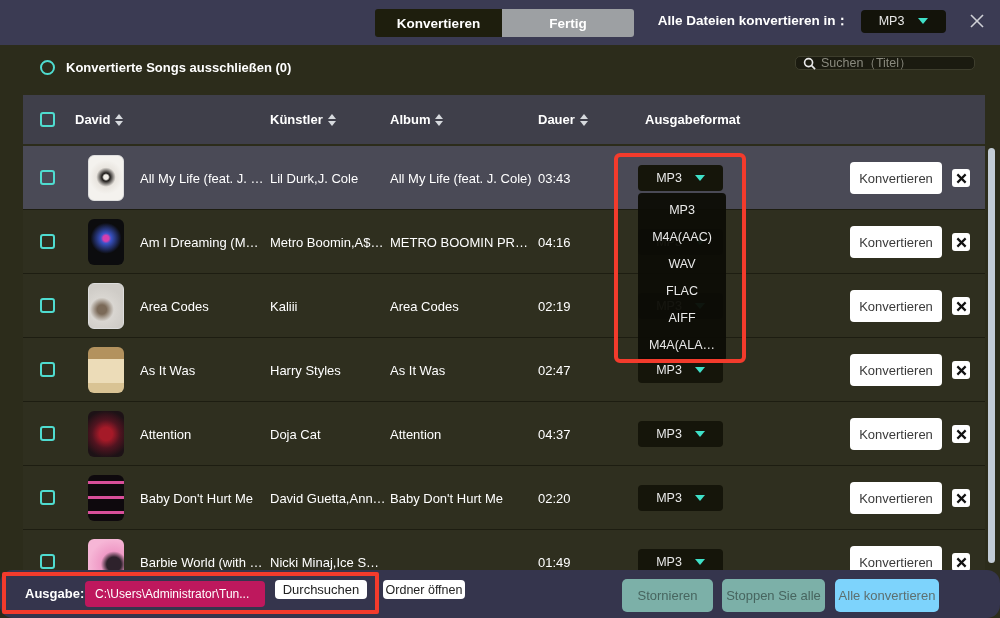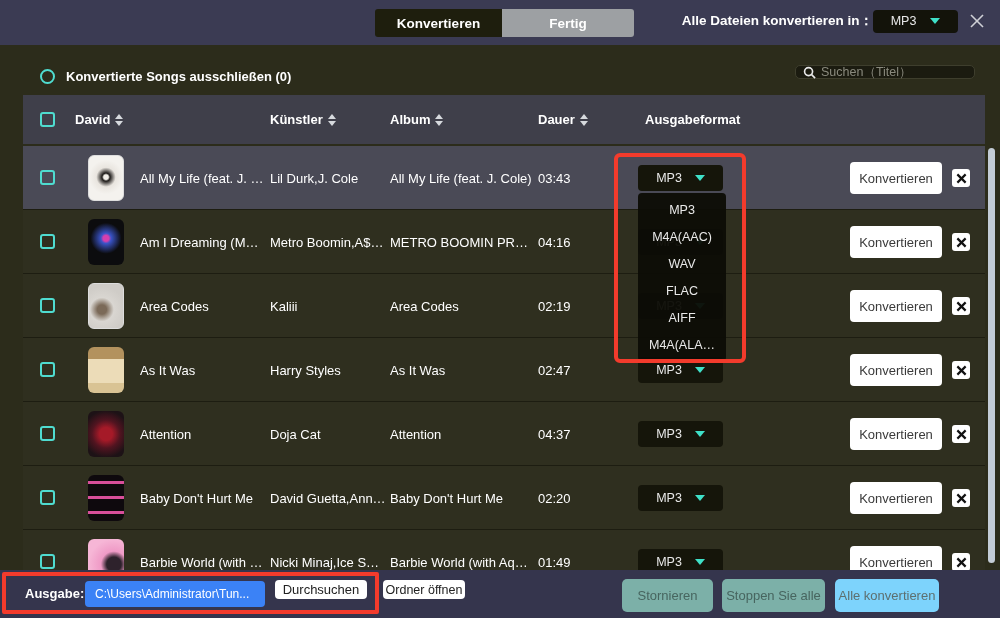--- a/index.html
+++ b/index.html
@@ -7,34 +7,34 @@
   body { font-family:"Liberation Sans", sans-serif; background:#222; }
   .app { position:relative; width:1000px; height:618px; overflow:hidden; background:#2c2c1b; }
 
   
   .topbar { position:absolute; left:0; top:0; width:1000px; height:45px; background:#3b3b53; }
   .tabs { position:absolute; left:375px; top:9px; height:28px; display:flex; }
   .tab { width:127px; height:28px; display:flex; align-items:center; justify-content:center;
          font-size:13.5px; font-weight:bold; color:#fff; cursor:pointer; }
   .tab--active { background:#1e1e0d; border-radius:3px 0 0 3px; }
   .tab--idle   { background:#9da0a3; border-radius:0 3px 3px 0; width:132px; }
-  .top-right { position:absolute; right:14px; top:0; height:42px; display:flex; align-items:center; }
+  .top-right { position:absolute; right:14px; top:0; height:42px; display:flex; align-items:center; gap:12px; }
   .convert-all-label { color:#fff; font-size:13.5px; font-weight:bold; }
   .global-dd { width:85px; height:23px; background:#13130a; border-radius:4px; display:flex;
                align-items:center; justify-content:center; gap:14px; cursor:pointer; }
   .global-dd span { color:#e8e8e8; font-size:12.5px; }
   .caret { width:0; height:0; border-left:5px solid transparent; border-right:5px solid transparent;
            border-top:6px solid #3fe0c8; display:inline-block; }
   .close-x { width:18px; height:18px; margin-left:10px; cursor:pointer; position:relative; }
   .close-x svg { stroke:#cfd0d6; stroke-width:1.6; }
 
   
   .content { position:absolute; left:0; top:45px; width:1000px; height:525px; background:#2c2c1b; }
 
-  .filter-row { position:absolute; left:0; top:9px; width:1000px; height:45px; }
+  .filter-row { position:absolute; left:0; top:0; width:1000px; height:45px; }
   .radio { position:absolute; left:40px; top:15px; width:15px; height:15px; border:2px solid #4fdcd0;
            border-radius:50%; background:transparent; cursor:pointer; }
   .filter-label { position:absolute; left:66px; top:15px; color:#fff; font-size:13px; font-weight:bold; }
   .search-box { position:absolute; left:795px; top:11px; width:180px; height:14px; background:#1b1b10;
                 border:1px solid #3e3e2d; border-radius:5px; display:flex; align-items:center; padding:0 7px; }
   .search-box input { flex:1; background:transparent; border:none; outline:none; color:#d8d8d0;
                       font-size:12.5px; font-family:"Liberation Sans", sans-serif; }
   .search-box input::placeholder { color:#8a8a7e; }
   .search-icon svg { stroke:#e8e8e8; stroke-width:1.8; fill:none; margin-right:5px; display:block; }
 
@@ -85,23 +85,23 @@
 
   
   .hl-rect { position:absolute; border:4px solid #f33b2c; border-radius:6px; z-index:6; pointer-events:none; }
   .hl-dd { left:614px; top:108px; width:132px; height:210px; }
   .hl-out { left:2px; top:572px; width:377px; height:42px; border-radius:2px; }
 
   
   .scrollbar { position:absolute; left:988px; top:103px; width:7px; height:415px; background:#c3ccd6; border-radius:4px; }
 
   
-  .bottombar { position:absolute; left:0; top:570px; width:1000px; height:48px; background:#35354d; }
+  .bottombar { position:absolute; left:0; top:570px; width:1000px; height:48px; background:#35354d;border-radius:13px; }
   .out-label { position:absolute; left:25px; top:16px; color:#fff; font-size:13px; font-weight:bold; }
-  .out-path { position:absolute; left:85px; top:11px; width:180px; height:26px; background:#3b82f6;
+  .out-path { position:absolute; left:85px; top:11px; width:180px; height:26px; background:#be185d;
               border:none; border-radius:4px; color:#fff; font-size:12px; padding:0 10px;
               font-family:"Liberation Sans", sans-serif; outline:none; }
   .wbtn { position:absolute; top:10px; height:19px; background:#fff; border:none; border-radius:4px;
           color:#222; font-size:13px; cursor:pointer; font-family:"Liberation Sans", sans-serif; }
   .btn-browse { left:275px; width:92px; }
   .btn-openfolder { left:383px; width:82px; font-size:12.5px; }
   .tbtn { position:absolute; top:9px; height:33px; border:none; border-radius:5px; font-size:13px;
           cursor:pointer; font-family:"Liberation Sans", sans-serif; }
   .btn-cancel { left:622px; width:91px; background:#7cb0a8; color:#47655f; }
   .btn-stopall { left:722px; width:103px; background:#7cb0a8; color:#47655f; }
@@ -296,21 +296,20 @@
         <line x1="1.5" y1="1.5" x2="10.5" y2="10.5"></line>
               <line x1="10.5" y1="1.5" x2="1.5" y2="10.5"></line>
       </svg>
     </button>
   </div>
         <div class="row">
     <span class="cb"></span>
     <span class="art art-6"></span>
     <span class="cell c-title">Barbie World (with …</span>
     <span class="cell c-artist">Nicki Minaj,Ice S…</span>
-    <span class="cell c-album">Barbie World (with Aq…</span>
     <span class="cell c-dur">01:49</span>
     <span class="fmt-dd">
       <span>MP3</span>
       <i class="caret"></i>
     </span>
     <button class="convert-btn">Konvertieren</button>
     <button class="remove-btn">
       <svg width="11" height="11" viewBox="0 0 12 12">
         <line x1="1.5" y1="1.5" x2="10.5" y2="10.5"></line>
               <line x1="10.5" y1="1.5" x2="1.5" y2="10.5"></line>

